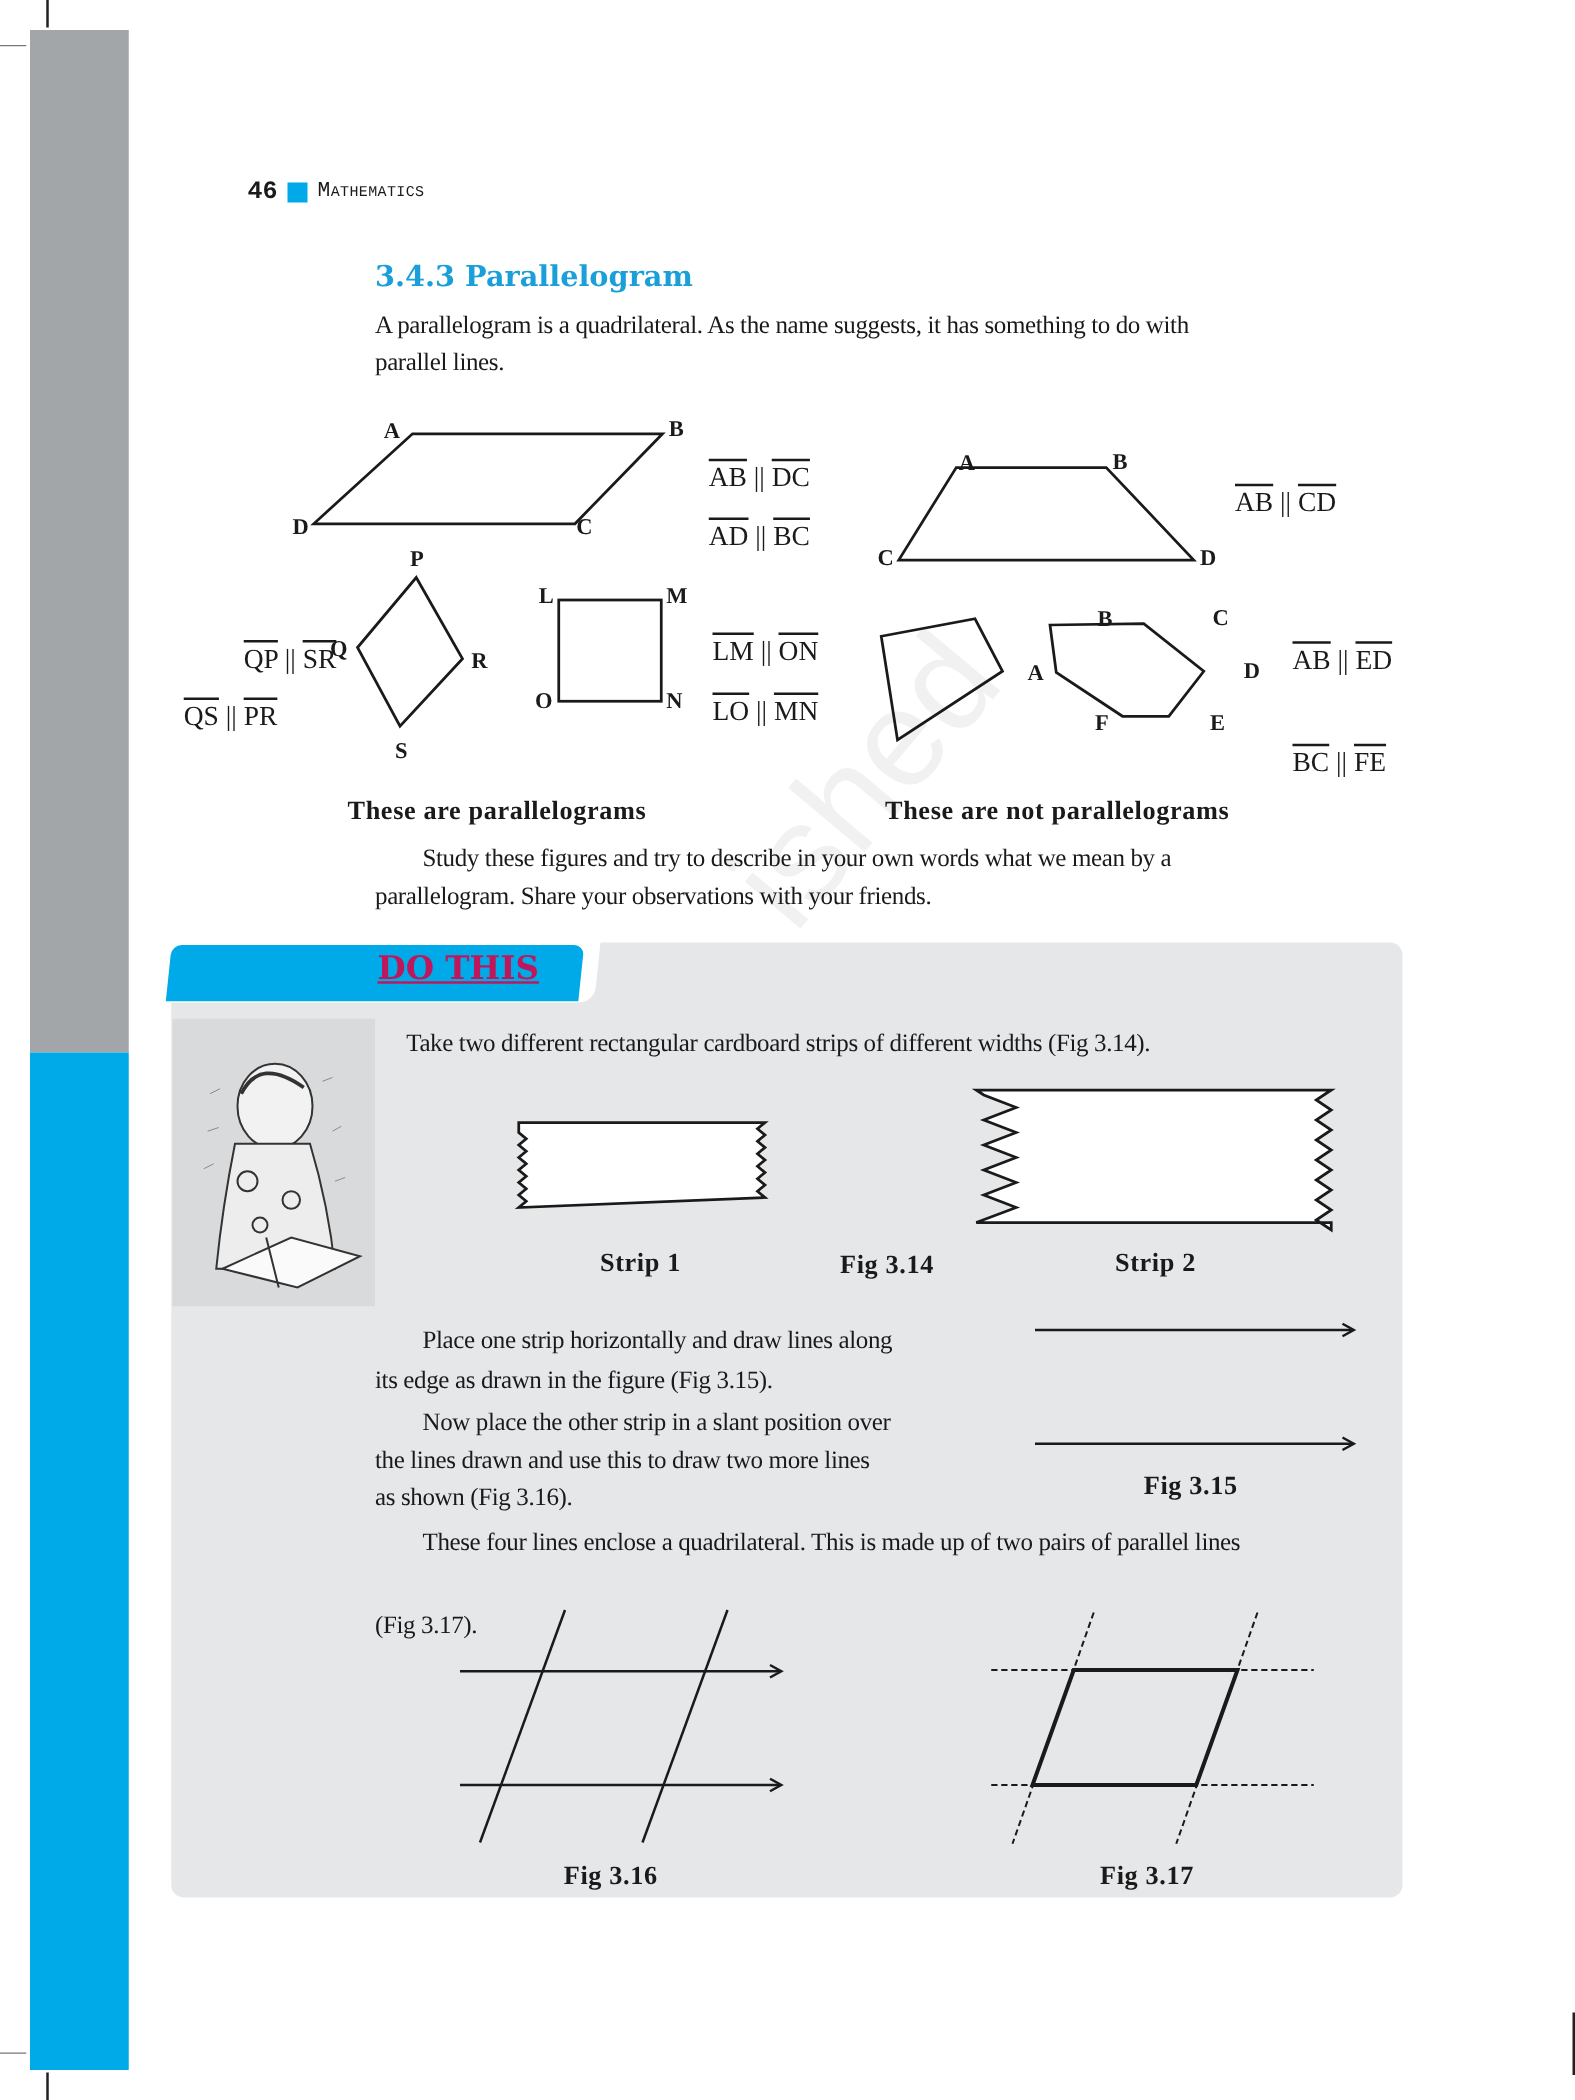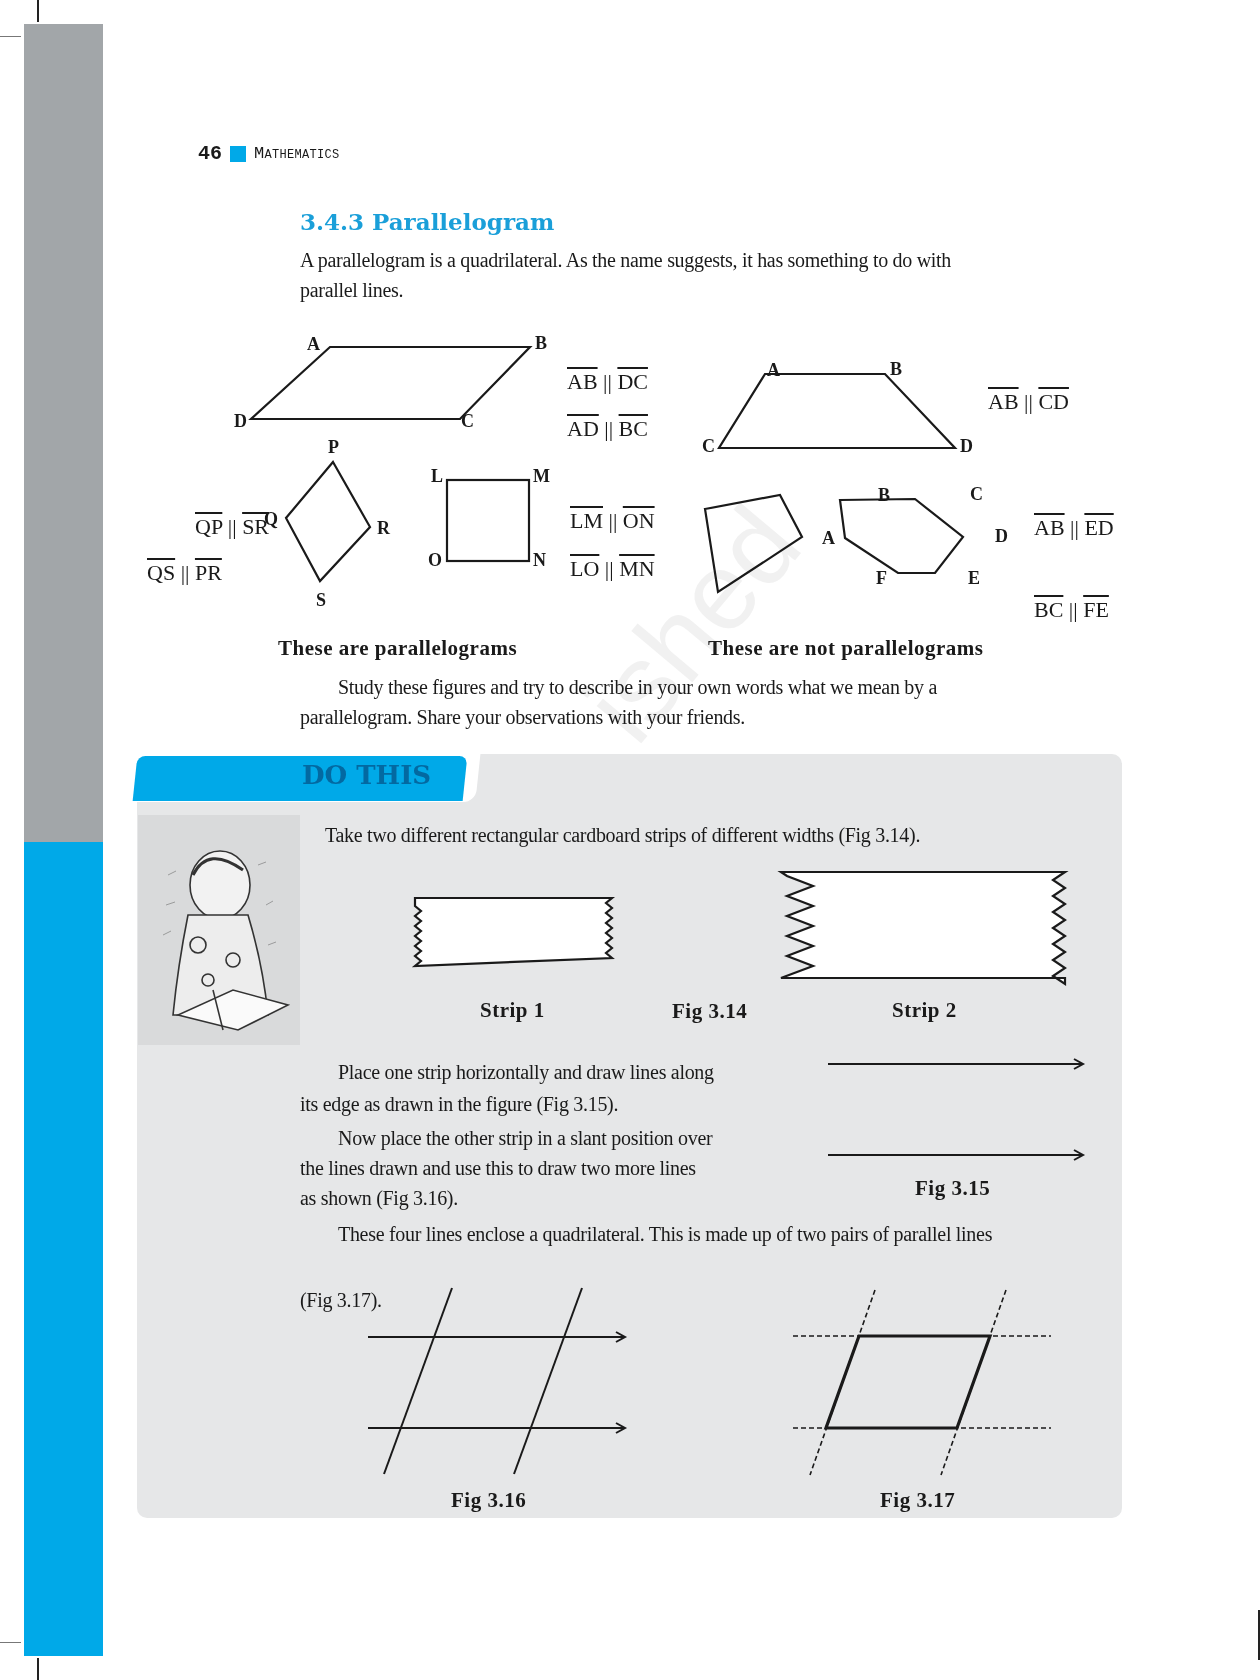--- a/index.html
+++ b/index.html
@@ -14,21 +14,21 @@
   .header .title { font-variant:small-caps; letter-spacing:0.3px; font-size:17px; }
   .sec-title { left:300px; top:208px; font-family:"DejaVu Serif", serif; font-weight:bold; font-size:23px; color:#1a9fd9; }
   .para { font-size:20px; line-height:30px; letter-spacing:-0.3px;font-family:Liberation Serif, serif; }
   .label-b { font-family:"Liberation Serif", serif; font-weight:bold; font-size:18px; }
   .rel { font-size:22px; }
   .ol { text-decoration:overline; }
   .caption { font-family:"Liberation Serif", serif; font-weight:bold; font-size:21px; letter-spacing:0.5px; }
   .dothis-box { left:137px; top:754px; width:985px; height:764px; background:#e6e7e8; border-radius:10px; }
   .dothis-tab { left:135px; top:756px; width:330px; height:45px; background:#00a9e8; border-radius:8px 8px 0 0; transform:skewX(-6deg); }
   .dothis-tab-white { left:128px; top:752px; width:350px; height:50px; background:#ffffff; transform:skewX(-6deg); border-radius:0 0 12px 0; }
-  .dothis-label { left:302px; top:760px; color:#0369a1; font-family:"DejaVu Serif", serif; font-weight:bold; font-size:26px; }
+  .dothis-label { left:302px; top:760px; color:#be185d; font-family:"DejaVu Serif", serif; font-weight:bold; font-size:26px;text-decoration:underline; }
   .illus { left:138px; top:815px; width:162px; height:230px; background:#d9dadb; }
   .watermark { left:560px; top:560px; font-family:"Liberation Sans", sans-serif; font-size:110px; color:rgba(200,200,200,0.25); transform:rotate(-50deg); pointer-events:none; }
 </style>
 </head>
 <body>
 
 <div class="crop" style="left:37px;top:0;width:2px;height:22px;"></div>
 <div class="crop" style="left:0;top:36px;width:21px;height:1px;background:#777;"></div>
 <div class="crop" style="left:37px;top:1658px;width:2px;height:22px;"></div>
 <div class="crop" style="left:0;top:1642px;width:21px;height:1px;background:#777;"></div>

